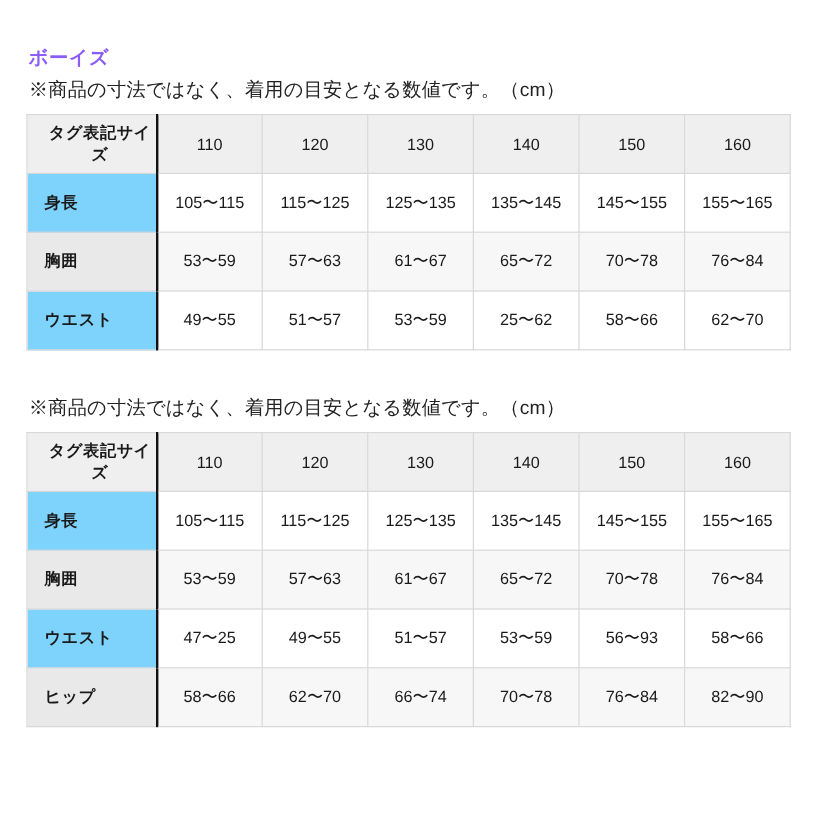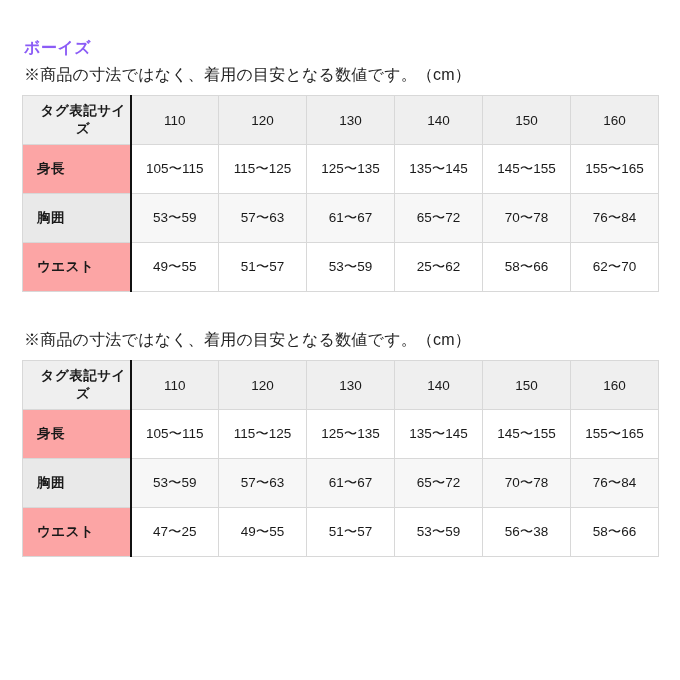--- a/index.html
+++ b/index.html
@@ -65,21 +65,21 @@
     font-size: 13.5px;
   }
   table.size-table thead th.rowhead {
     text-align: center;
     padding-left: 14px;
     font-weight: bold;
     letter-spacing: 0.5px;
     margin-top: 10px;
   }
   table.size-table tbody th.rowhead {
-    background: #fca5a5;
+    background: #7dd3fc;
     text-align: left;
     padding-left: 14px;
     font-weight: bold;
     letter-spacing: 0.5px;
     border-right: 2px solid #111111;
   }
   table.size-table thead th.rowhead {
     border-right: 2px solid #111111;
   }
   table.size-table tbody tr:nth-child(odd) td {
@@ -194,20 +194,29 @@
           <td>65〜72</td>
           <td>70〜78</td>
           <td>76〜84</td>
         </tr>
         <tr>
           <th class="rowhead">ウエスト</th>
           <td>47〜25</td>
           <td>49〜55</td>
           <td>51〜57</td>
           <td>53〜59</td>
-          <td>56〜38</td>
+          <td>56〜93</td>
           <td>58〜66</td>
+        </tr>
+        <tr>
+          <th class="rowhead">ヒップ</th>
+          <td>58〜66</td>
+          <td>62〜70</td>
+          <td>66〜74</td>
+          <td>70〜78</td>
+          <td>76〜84</td>
+          <td>82〜90</td>
         </tr>
       </tbody>
     </table>
   </div>
 
 </div>
 
 </body></html>

